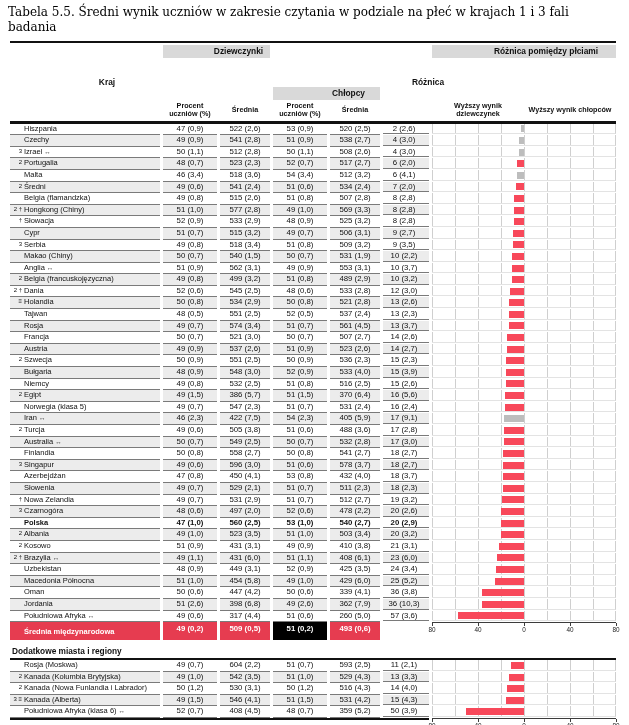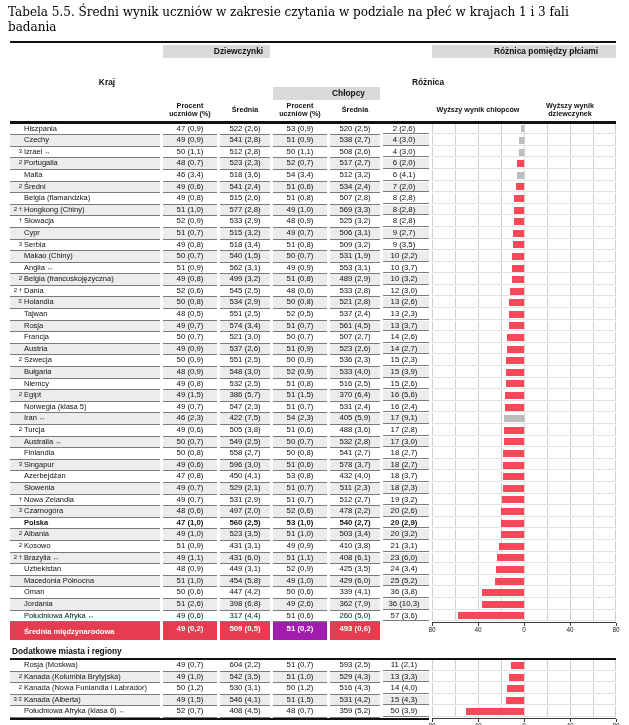--- a/index.html
+++ b/index.html
@@ -71,22 +71,22 @@
     <div class="hdr kraj">Kraj</div>
     <div class="hdr band girls-band">Dziewczynki</div>
     <div class="hdr band boys-band">Chłopcy</div>
     <div class="hdr diff-hdr">Różnica</div>
     <div class="hdr chart-band">Różnica pomiędzy płciami</div>
     <div class="sub c2">Procent uczniów (%)</div>
     <div class="sub c3">Średnia</div>
     <div class="sub c4">Procent uczniów (%)</div>
     <div class="sub c5">Średnia</div>
     <div class="sub2">
+      <div class="half">Wyższy wynik dziewczynek</div>
       <div class="half">Wyższy wynik chłopców</div>
-      <div class="half">Wyższy wynik dziewczynek</div>
     </div>
     <div class="thick"></div>
 
   <div class="cell name-cell">
         <div class="sup"></div>
         <div class="cname">Hiszpania</div>
         <div class="arrow"></div>
       </div>
       <div class="cell num">47 (0,9)</div>
       <div class="cell num">522 (2,6)</div>
@@ -641,21 +641,21 @@
       <div class="cell diffc">57 (3,6)</div>
       <div class="chart-cell">
         <div class="bar" style="width: 65.5px; background: rgb(248, 72, 90);"></div>
       </div>
       <div class="cell avg name-cell" style="background: rgb(230, 60, 80);">
         <div class="sup"></div>
         <div class="cname">Średnia międzynarodowa</div>
       </div>
       <div class="cell num avg" style="background: rgb(230, 60, 80);">49 (0,2)</div>
       <div class="cell num avg" style="background: rgb(230, 60, 80);">509 (0,5)</div>
-      <div class="cell num avg" style="background: #a21caf;">51 (0,2)</div>
+      <div class="cell num avg" style="background: #000000;">51 (0,2)</div>
       <div class="cell num avg" style="background: rgb(230, 60, 80);">493 (0,6)</div>
       <div class="cell avg-empty"></div>
       <div class="axis-cell">
         <div class="tick" style="left: 0%;"></div>
         <div class="tick-label" style="left: 0%;">80</div>
         <div class="tick" style="left: 25%;"></div>
         <div class="tick-label" style="left: 25%;">40</div>
         <div class="tick" style="left: 50%;"></div>
         <div class="tick-label" style="left: 50%;">0</div>
         <div class="tick" style="left: 75%;"></div>

